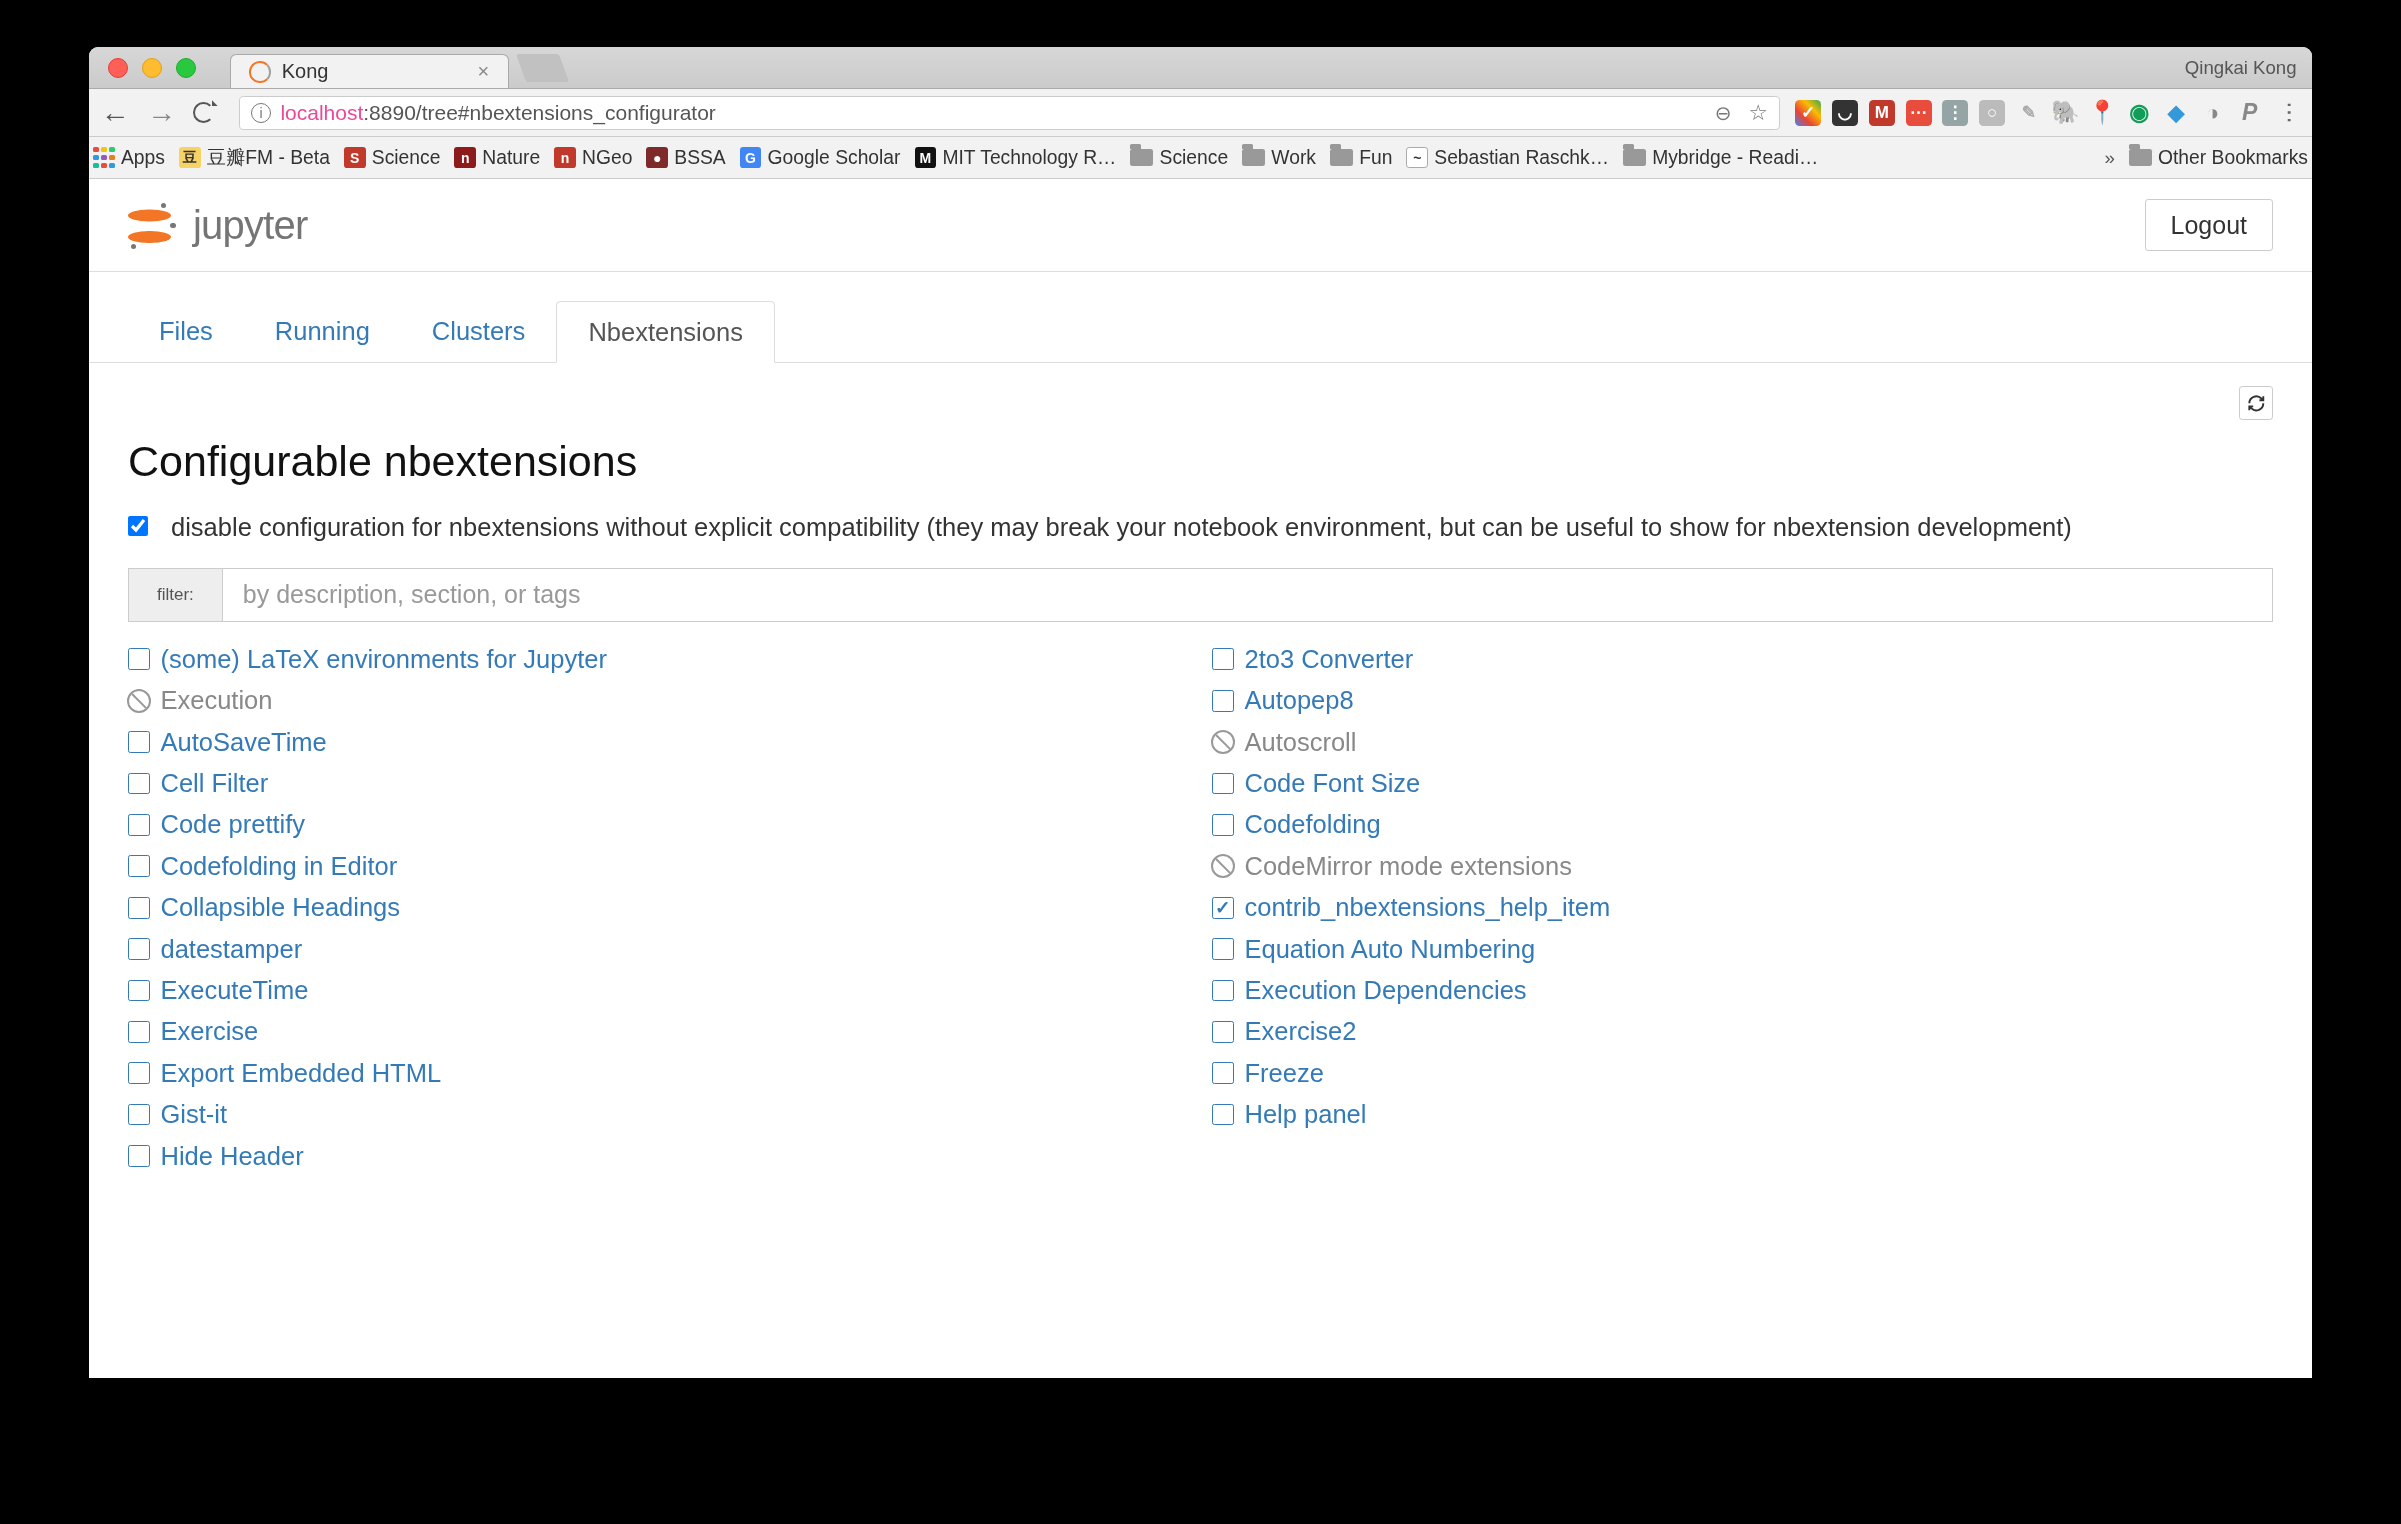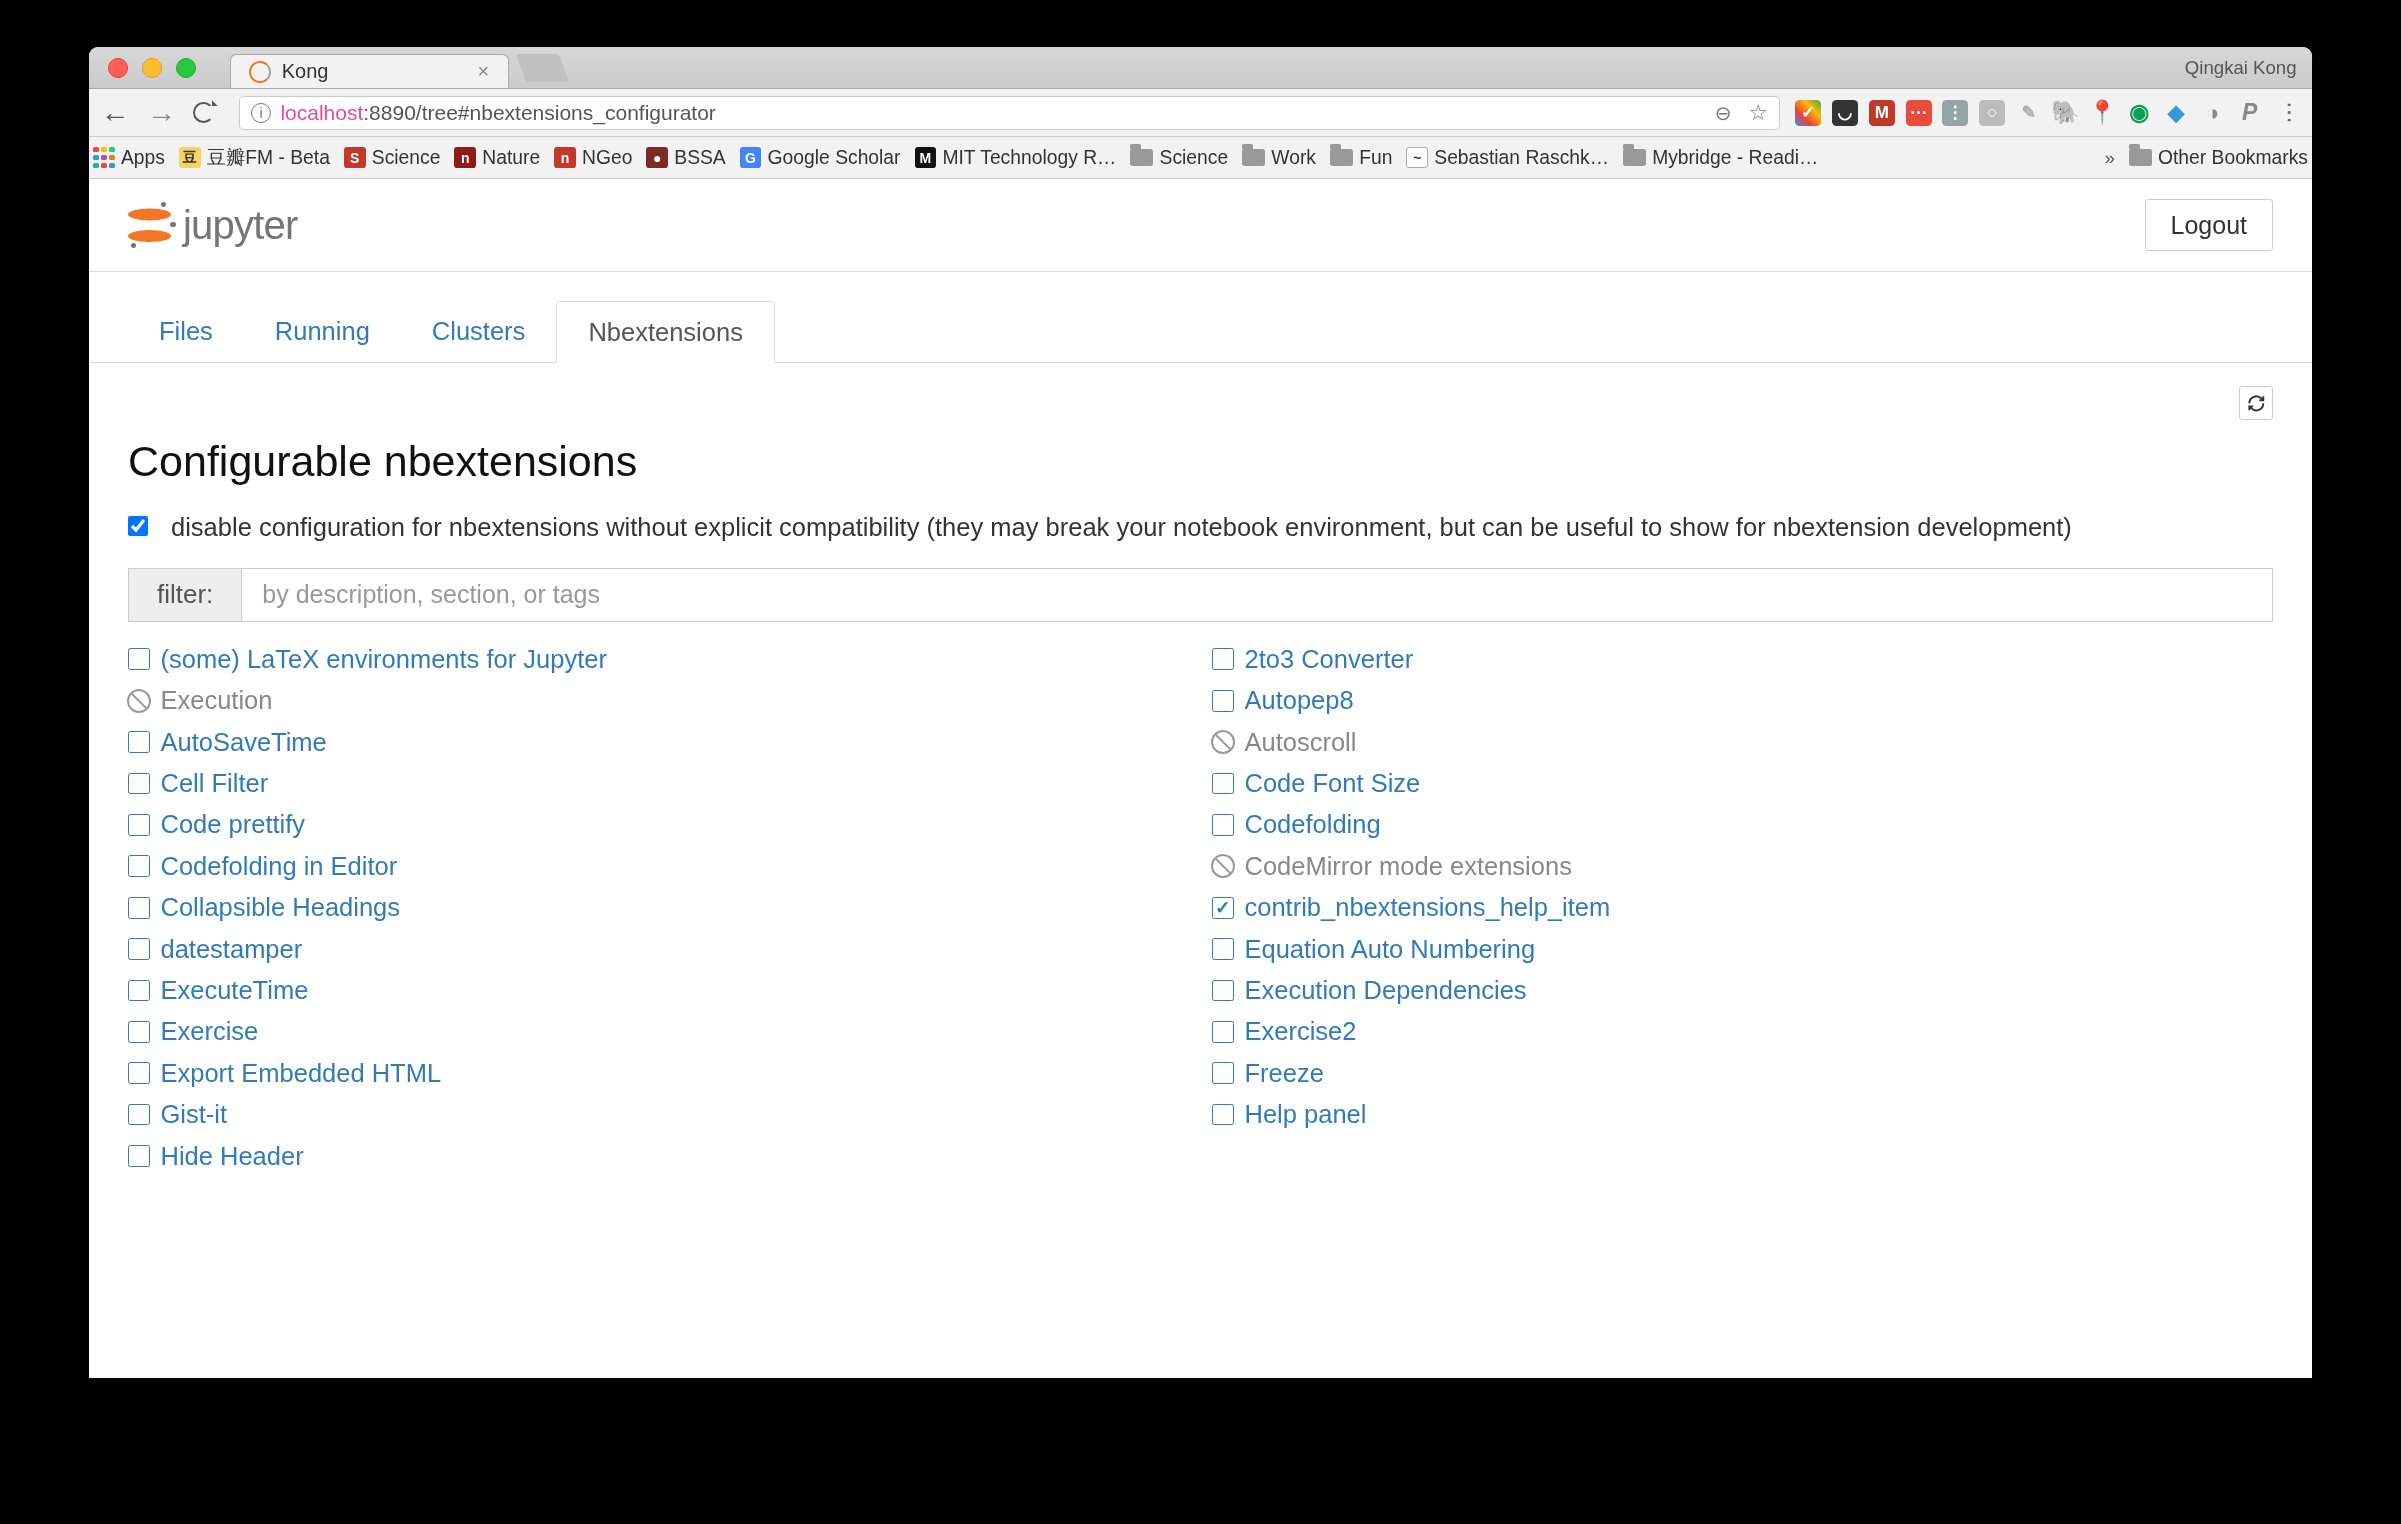--- a/index.html
+++ b/index.html
@@ -193,21 +193,21 @@
     overflow: hidden;
   }
   .jhead {
     height: 93px;
     border-bottom: 0.8px solid #ddd;
     padding: 0 39px;
     display: flex;
     align-items: center;
   }
   .jlogo {
-    display: flex; align-items: center; gap: 12px;
+    display: flex; align-items: flex-end; gap: 22px;
   }
   .jlogo-circle {
     width: 43px; height: 43px;
     position: relative;
   }
   .jlogo-circle::before, .jlogo-circle::after {
     content:""; position:absolute; left:0; width:43px; height:12.4px;
     border-radius: 50%;
     background: #f37626;
   }
@@ -288,21 +288,21 @@
     display: flex;
     border: 0.8px solid #ccc;
     height: 54px;
     margin-bottom: 23px;
   }
   .filter-label {
     background: #eee;
     border-right: 0.8px solid #ccc;
     padding: 0 28px;
     display: flex; align-items: center;
-    font-size: 26px;
+    font-size: 17px;
     color: #555;
   }
   .filter-input {
     flex: 1;
     border: none;
     padding: 0 20px;
     font-size: 25px;
     color: #555;
   }
   .filter-input::placeholder { color: #999; }

